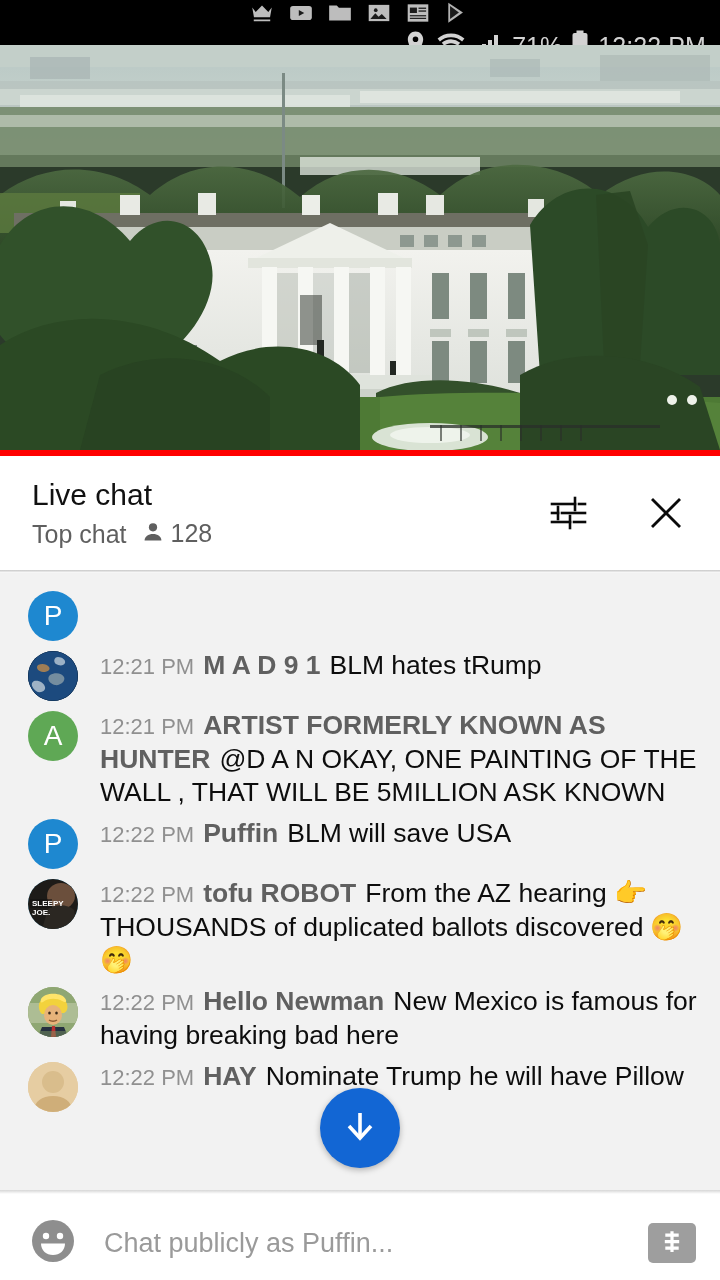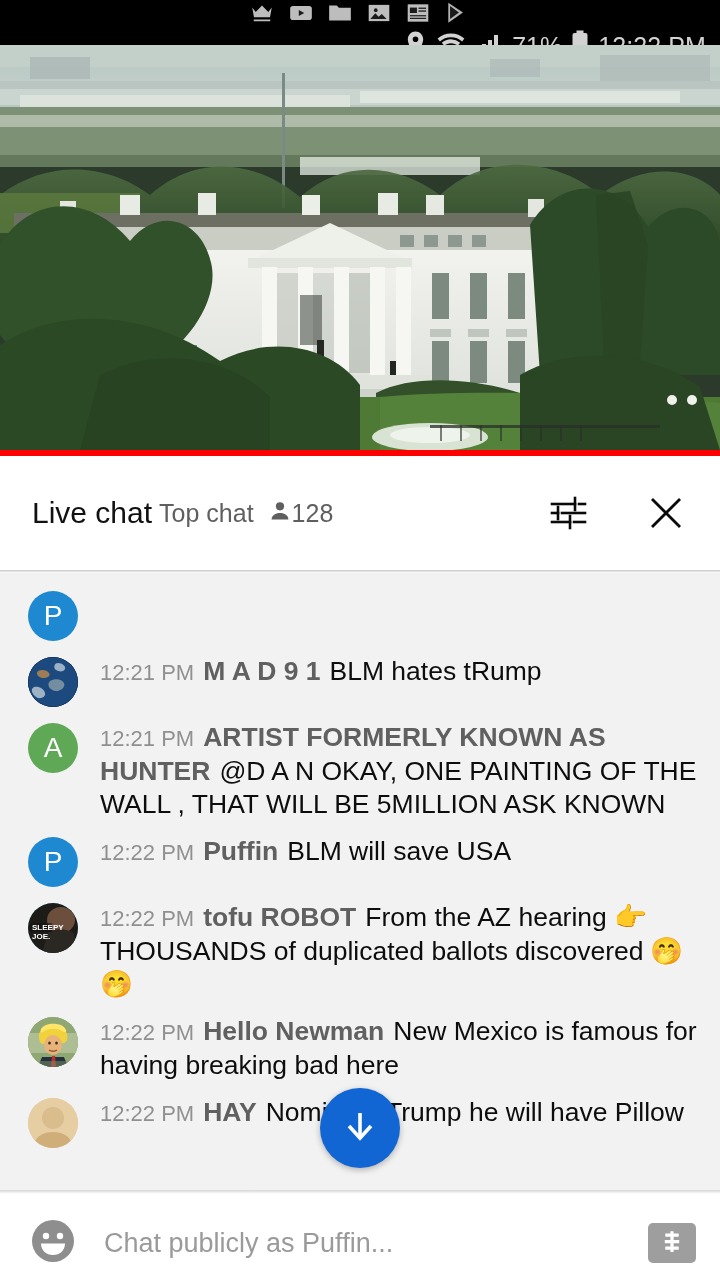--- a/index.html
+++ b/index.html
@@ -36,40 +36,40 @@
     position:absolute; top:450px; left:0; width:720px; height:6px;
     background:#ff0000;
   }
 
   
   .chat-header {
     position:absolute; top:456px; left:0; width:720px; height:114px;
     background:#fff; display:flex; align-items:center;
     padding: 0 22px 0 32px;
   }
-  .ch-titles { display:flex; flex-direction:row; gap:7px;justify-content:flex-end; }
+  .ch-titles { display:flex; flex-direction:column; gap:7px;justify-content:flex-end; }
   .ch-title { font-size:30px; color:#111; font-weight:400; line-height:34px; }
   .ch-sub { display:flex; align-items:center; gap:14px; }
   .ch-subtext { font-size:25px; color:#5f5f5f; line-height:28px; }
-  .ch-viewers { display:flex; align-items:center; }
+  .ch-viewers { display:flex; align-items:center; gap:6px; }
   .ch-count { font-size:25px; color:#5f5f5f; }
   .ch-actions { margin-left:auto; display:flex; align-items:center; gap:50px; padding-right:8px;}
   .icon-btn { width:48px; height:48px; display:flex; align-items:center; justify-content:center; }
 
   .header-divider {
     position:absolute; top:570px; left:0; width:720px; height:3px;
     background: linear-gradient(to bottom, rgba(0,0,0,0.22), rgba(0,0,0,0.0));
   }
 
   
   .chat-list {
     position:absolute; top:573px; left:0; width:720px; height:617px;
     background:#f2f2f2; overflow:hidden;
   }
-  .msg { display:flex; padding: 0 18px 0 28px; margin-top:14px; }
+  .msg { display:flex; padding: 0 18px 0 28px; margin-top:8px; }
   .msg:first-child { margin-top:16px; }
   .avatar {
     width:50px; height:50px; border-radius:50%;
     flex:0 0 50px; margin-top:2px; overflow:hidden; position:relative;
     display:flex; align-items:center; justify-content:center;
   }
   .avatar .letter {
     color:#fff; font-size:28px; line-height:50px; font-weight:400;
   }
   .avatar svg { display:block; width:50px; height:50px; }

